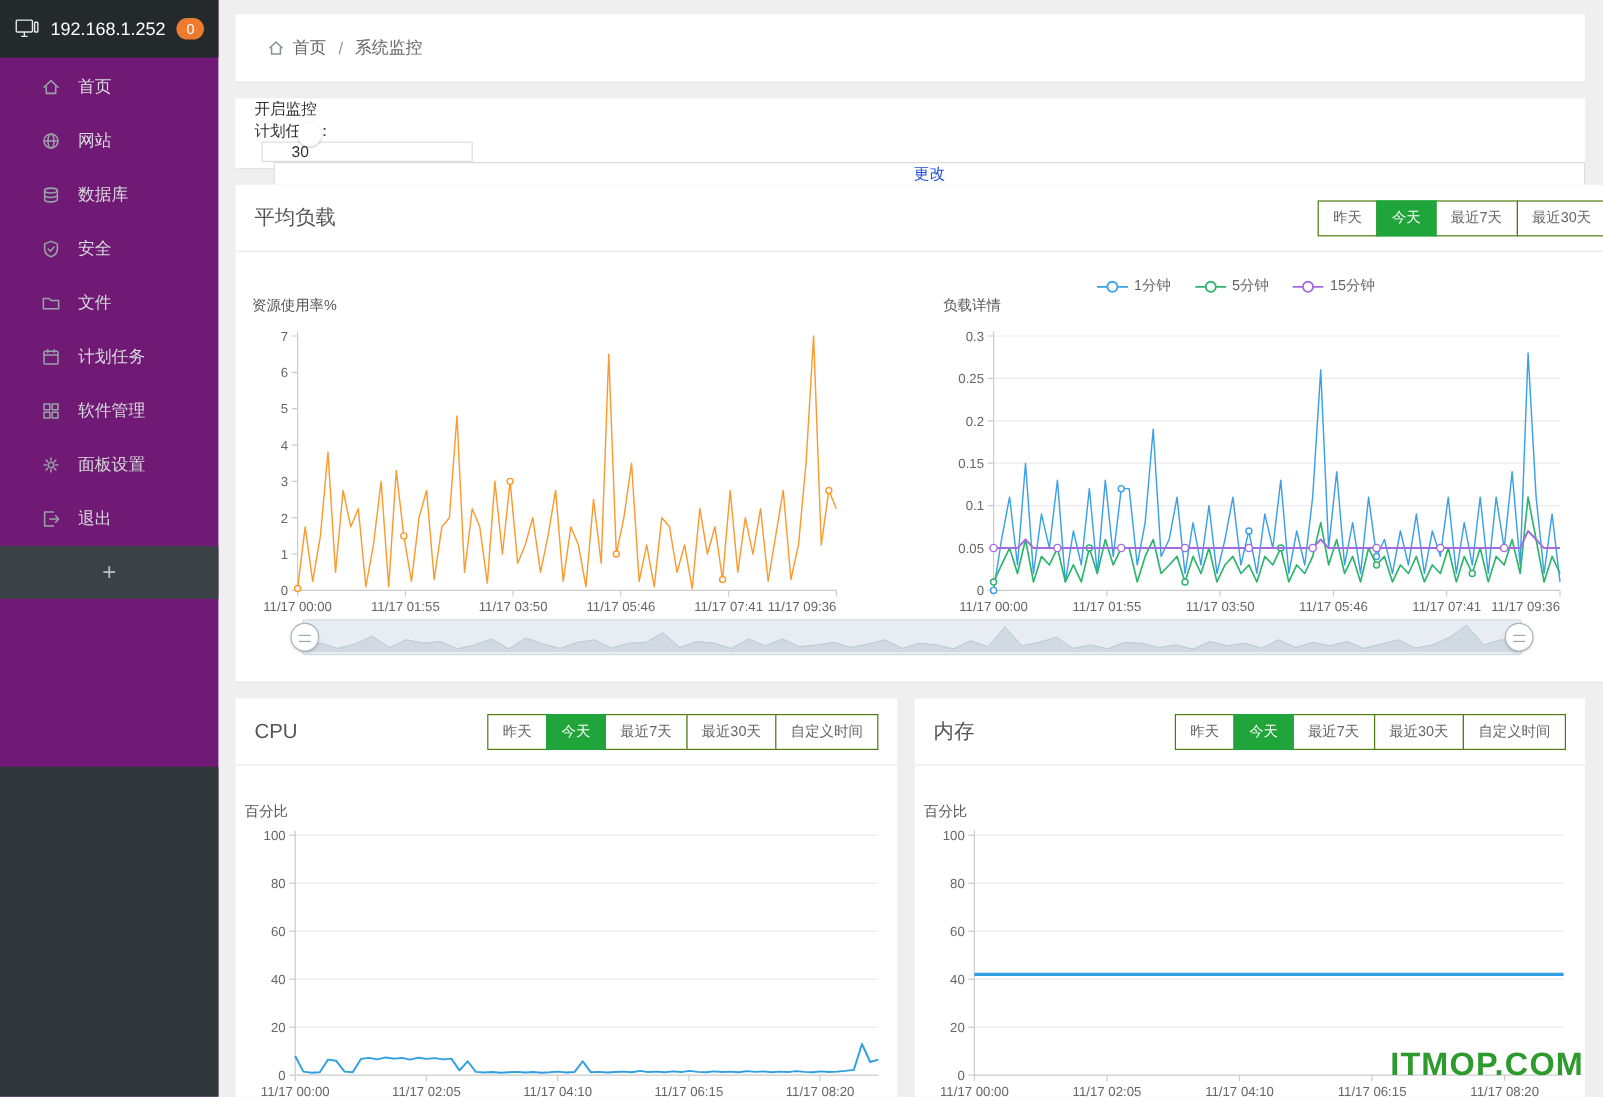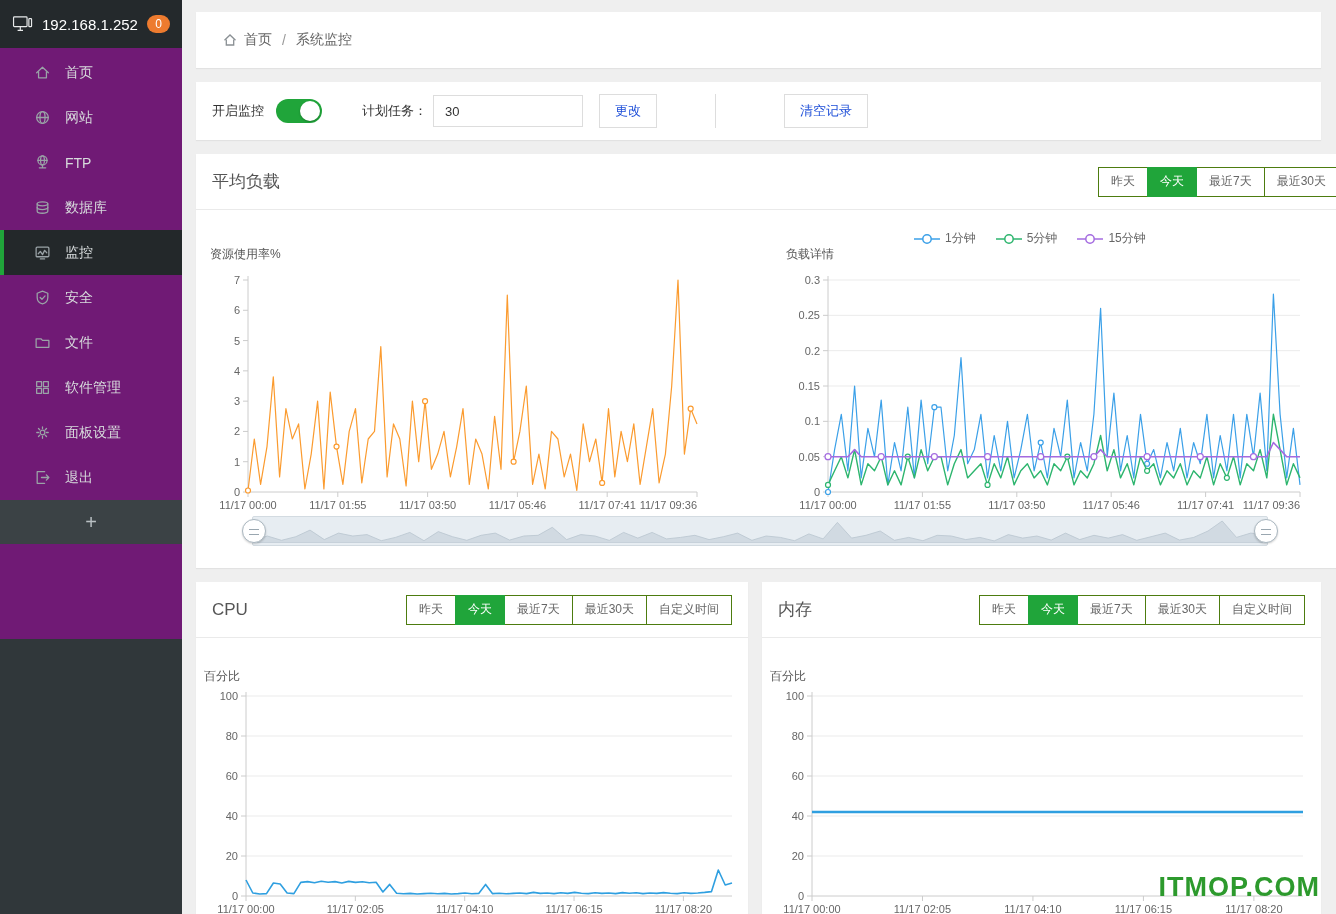--- a/index.html
+++ b/index.html
@@ -16,24 +16,24 @@
   .sb-menu .mi{width:18px;height:18px;margin-right:13px;display:inline-flex;}
   .sb-menu .mi svg{width:17px;height:17px;stroke:#9aa3a7;fill:none;stroke-width:1.2;stroke-linejoin:round;stroke-linecap:round;}
   .sb-foot{height:44px;background:#3b4245;display:flex;align-items:center;justify-content:center;color:#b9c0c3;font-size:20px;cursor:pointer;}
   .sb-tail{position:absolute;left:0;right:0;top:639px;bottom:0;background:#30373a;}
   
   .card{position:absolute;background:#fff;box-shadow:0 1px 1px rgba(0,0,0,.05);}
   .crumb-card{left:196px;top:12px;width:1125px;height:56px;display:flex;align-items:center;padding-left:26px;box-sizing:border-box;font-size:14px;color:#666;}
   .crumb-card svg{width:16px;height:16px;stroke:#8a9094;fill:none;stroke-width:1.3;margin-right:6px;}
   .crumb-sep{margin:0 10px;color:#999;}
   .crumb-home{cursor:pointer;}
-  .ctrl-card{left:196px;top:82px;width:1125px;height:58px;display:flex;align-items:center;padding-left:16px;box-sizing:border-box;font-size:13px;color:#333;}
+  .ctrl-card{left:196px;top:82px;width:1125px;height:58px;display:flex;padding-left:16px;box-sizing:border-box;font-size:13px;color:#333;flex-direction:column;}
   .toggle{width:46px;height:24px;border-radius:12px;background:#20a53a;position:relative;margin:0 40px 0 12px;cursor:pointer;}
   .toggle .knob{position:absolute;right:2px;top:2px;width:20px;height:20px;border-radius:50%;background:#fff;box-shadow:0 1px 2px rgba(0,0,0,.25);}
-  .inp{width:126px;height:30px;border:1px solid #ddd;padding:0 11px;font-size:13px;color:#333;margin-left:6px;font-family:inherit;}
+  .inp{width:126px;height:30px;border:1px solid #ddd;padding:0 24px;font-size:13px;color:#333;margin-left:6px;font-family:inherit;}
   .btn{height:34px;padding:0 15px;background:#fff;border:1px solid #ddd;font-size:13px;color:#1d4ed8;cursor:pointer;margin-left:16px;font-family:inherit;}
   .vdiv{width:1px;height:34px;background:#ddd;margin-left:58px;}
   .btn2{margin-left:68px;}
   
   .sec-head{height:55px;display:flex;align-items:center;justify-content:space-between;padding:0 16px;border-bottom:1px solid #eaeaea;}
   .sec-title{font-size:17px;color:#555;}
   .btn-group{display:flex;}
   .btn-group button{height:30px;padding:0 12px;background:#fff;border:1px solid #4d7c0f;margin-left:-1px;font-size:12px;color:#666;cursor:pointer;font-family:inherit;}
   .btn-group button.active{background:#20a53a;border-color:#20a53a;color:#fff;position:relative;z-index:1;}
   .load-card{left:196px;top:154px;width:1244px;height:414px;}
@@ -80,64 +80,52 @@
             <circle cx="8" cy="8" r="5.5"></circle>
             <path d="M2.5 8 H13.5"></path>
             <ellipse cx="8" cy="8" rx="2.4" ry="5.5"></ellipse>
           </svg>
         </span>
         <span>网站</span>
       </li>
       <li>
         <span class="mi">
           <svg viewBox="0 0 16 16">
-            <circle cx="8" cy="6" r="4.3"></circle>
-            <path d="M3.7 6 H12.3"></path>
-            <ellipse cx="8" cy="6" rx="1.8" ry="4.3"></ellipse>
-            <path d="M8 10.3 V13 M5 13 H11"></path>
-          </svg>
-        </span>
-        <span>FTP</span>
-      </li>
-      <li>
-        <span class="mi">
-          <svg viewBox="0 0 16 16">
             <ellipse cx="8" cy="4.5" rx="5" ry="1.9"></ellipse>
             <path d="M3 4.5 V11.5 A5 1.9 0 0 0 13 11.5 V4.5"></path>
             <path d="M3 8 A5 1.9 0 0 0 13 8"></path>
           </svg>
         </span>
         <span>数据库</span>
       </li>
-      <li class="active">
-        <span class="mi">
-          <svg viewBox="0 0 16 16">
-            <rect x="2" y="3" width="12" height="9" rx="1"></rect>
-            <path d="M4 9.2 L6 7 L8 10 L10 6 L12 8.2"></path>
-            <path d="M6 14 H10"></path>
-          </svg>
-        </span>
-        <span>监控</span>
-      </li>
       <li>
         <span class="mi">
           <svg viewBox="0 0 16 16">
             <path d="M8 2 L13 4 V8 C13 11.4 10.8 13.2 8 14 C5.2 13.2 3 11.4 3 8 V4 Z"></path>
             <path d="M5.8 8 L7.5 9.7 L10.4 6.5"></path>
           </svg>
         </span>
         <span>安全</span>
       </li>
       <li>
         <span class="mi">
           <svg viewBox="0 0 16 16">
             <path d="M2 4.5 H6.5 L8 6 H14 V12.5 H2 Z"></path>
           </svg>
         </span>
         <span>文件</span>
+      </li>
+      <li>
+        <span class="mi">
+          <svg viewBox="0 0 16 16">
+            <rect x="2.5" y="3.5" width="11" height="10" rx="1"></rect>
+            <path d="M2.5 6.5 H13.5 M5.5 2.3 V4.5 M10.5 2.3 V4.5"></path>
+          </svg>
+        </span>
+        <span>计划任务</span>
       </li>
       <li>
         <span class="mi">
           <svg viewBox="0 0 16 16">
             <rect x="2.5" y="2.5" width="4.6" height="4.6"></rect>
             <rect x="8.9" y="2.5" width="4.6" height="4.6"></rect>
             <rect x="2.5" y="8.9" width="4.6" height="4.6"></rect>
             <rect x="8.9" y="8.9" width="4.6" height="4.6"></rect>
           </svg>
         </span>

